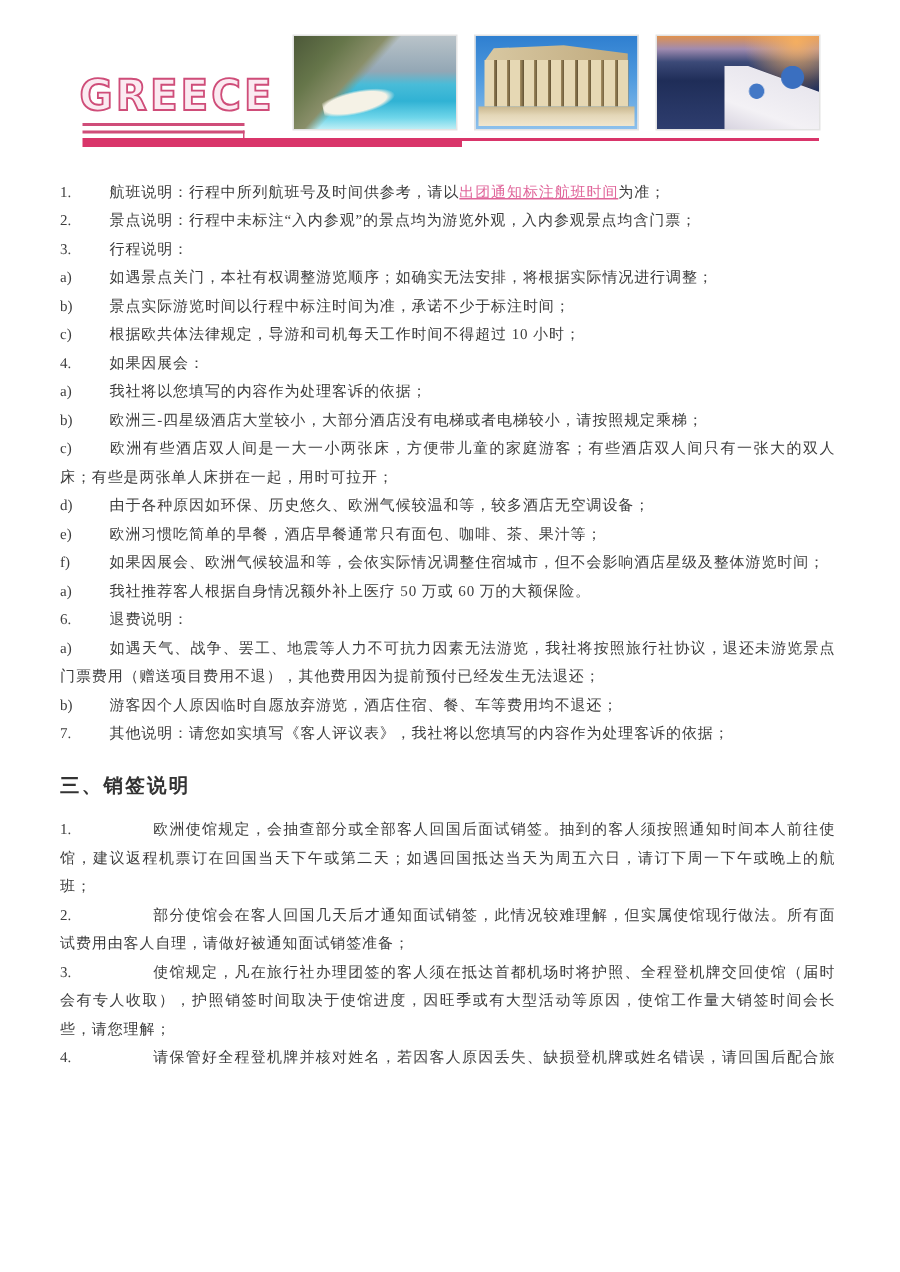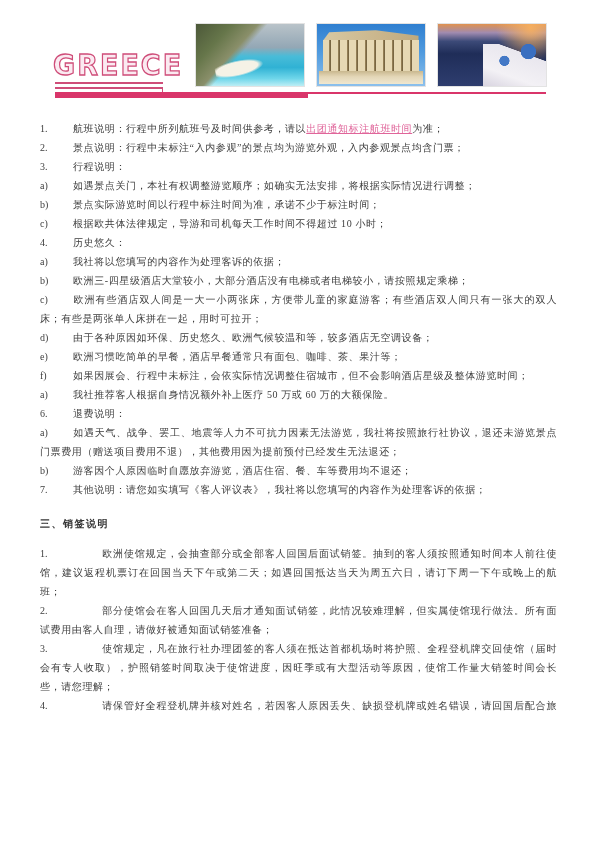--- a/index.html
+++ b/index.html
@@ -51,21 +51,21 @@
 
   .hbar-thick{position:absolute;left:55px;top:92px;width:253px;height:6px;background:#d9356a;}
   .hbar-thin{position:absolute;left:308px;top:92px;width:238px;height:2px;background:#d9356a;}
 
   
   .content{position:absolute;left:40px;top:119px;width:517px;color:#3d3d3d;
            font-size:10px;line-height:19px;letter-spacing:.6px;text-align:justify;}
   .item .num{display:inline-block;width:33px;letter-spacing:0;}
   .item.s3 .num{width:62px;}
   .pink{color:#e0659a;text-decoration:underline;}
-  .sec3-title{font-weight:bold;font-size:10px;letter-spacing:1.5px;
+  .sec3-title{font-weight:bold;font-size:13px;letter-spacing:1.5px;
               margin-top:15px;margin-bottom:11px;color:#333;}
 
   
   .fbar-thin{position:absolute;left:55px;top:790px;width:218px;height:2px;background:#d9356a;}
   .fbar-thick{position:absolute;left:273px;top:790px;width:236px;height:8px;background:#d9356a;}
 </style>
 </head>
 <body>
 
 <div class="page">
@@ -92,27 +92,27 @@
   <div class="hbar-thin"></div>
 
   <div class="content">
     <div id="terms-list">
         <div class="item"><span class="num">1.</span><span>航班说明：行程中所列航班号及时间供参考，请以</span><span class="pink">出团通知标注航班时间</span><span>为准；</span></div>
         <div class="item"><span class="num">2.</span><span>景点说明：行程中未标注“入内参观”的景点均为游览外观，入内参观景点均含门票；</span></div>
         <div class="item"><span class="num">3.</span><span>行程说明：</span></div>
         <div class="item"><span class="num">a)</span><span>如遇景点关门，本社有权调整游览顺序；如确实无法安排，将根据实际情况进行调整；</span></div>
         <div class="item"><span class="num">b)</span><span>景点实际游览时间以行程中标注时间为准，承诺不少于标注时间；</span></div>
         <div class="item"><span class="num">c)</span><span>根据欧共体法律规定，导游和司机每天工作时间不得超过 10 小时；</span></div>
-        <div class="item"><span class="num">4.</span><span>历史悠久：</span></div>
+        <div class="item"><span class="num">4.</span><span>如果因展会：</span></div>
         <div class="item"><span class="num">a)</span><span>我社将以您填写的内容作为处理客诉的依据；</span></div>
         <div class="item"><span class="num">b)</span><span>欧洲三-四星级酒店大堂较小，大部分酒店没有电梯或者电梯较小，请按照规定乘梯；</span></div>
         <div class="item"><span class="num">c)</span><span>欧洲有些酒店双人间是一大一小两张床，方便带儿童的家庭游客；有些酒店双人间只有一张大的双人床；有些是两张单人床拼在一起，用时可拉开；</span></div>
         <div class="item"><span class="num">d)</span><span>由于各种原因如环保、历史悠久、欧洲气候较温和等，较多酒店无空调设备；</span></div>
         <div class="item"><span class="num">e)</span><span>欧洲习惯吃简单的早餐，酒店早餐通常只有面包、咖啡、茶、果汁等；</span></div>
-        <div class="item"><span class="num">f)</span><span>如果因展会、行程中未标注，会依实际情况调整住宿城市，但不会影响酒店星级及整体游览时间；</span></div>
+        <div class="item"><span class="num">f)</span><span>如果因展会、欧洲气候较温和等，会依实际情况调整住宿城市，但不会影响酒店星级及整体游览时间；</span></div>
         <div class="item"><span class="num">a)</span><span>我社推荐客人根据自身情况额外补上医疗 50 万或 60 万的大额保险。</span></div>
         <div class="item"><span class="num">6.</span><span>退费说明：</span></div>
         <div class="item"><span class="num">a)</span><span>如遇天气、战争、罢工、地震等人力不可抗力因素无法游览，我社将按照旅行社协议，退还未游览景点门票费用（赠送项目费用不退），其他费用因为提前预付已经发生无法退还；</span></div>
         <div class="item"><span class="num">b)</span><span>游客因个人原因临时自愿放弃游览，酒店住宿、餐、车等费用均不退还；</span></div>
         <div class="item"><span class="num">7.</span><span>其他说明：请您如实填写《客人评议表》，我社将以您填写的内容作为处理客诉的依据；</span></div>
       </div>
     <div class="sec3-title">三、销签说明</div>
     <div id="sec3-list">
         <div class="item s3"><span class="num">1.</span><span>欧洲使馆规定，会抽查部分或全部客人回国后面试销签。抽到的客人须按照通知时间本人前往使馆，建议返程机票订在回国当天下午或第二天；如遇回国抵达当天为周五六日，请订下周一下午或晚上的航班；</span></div>
         <div class="item s3"><span class="num">2.</span><span>部分使馆会在客人回国几天后才通知面试销签，此情况较难理解，但实属使馆现行做法。所有面试费用由客人自理，请做好被通知面试销签准备；</span></div>

